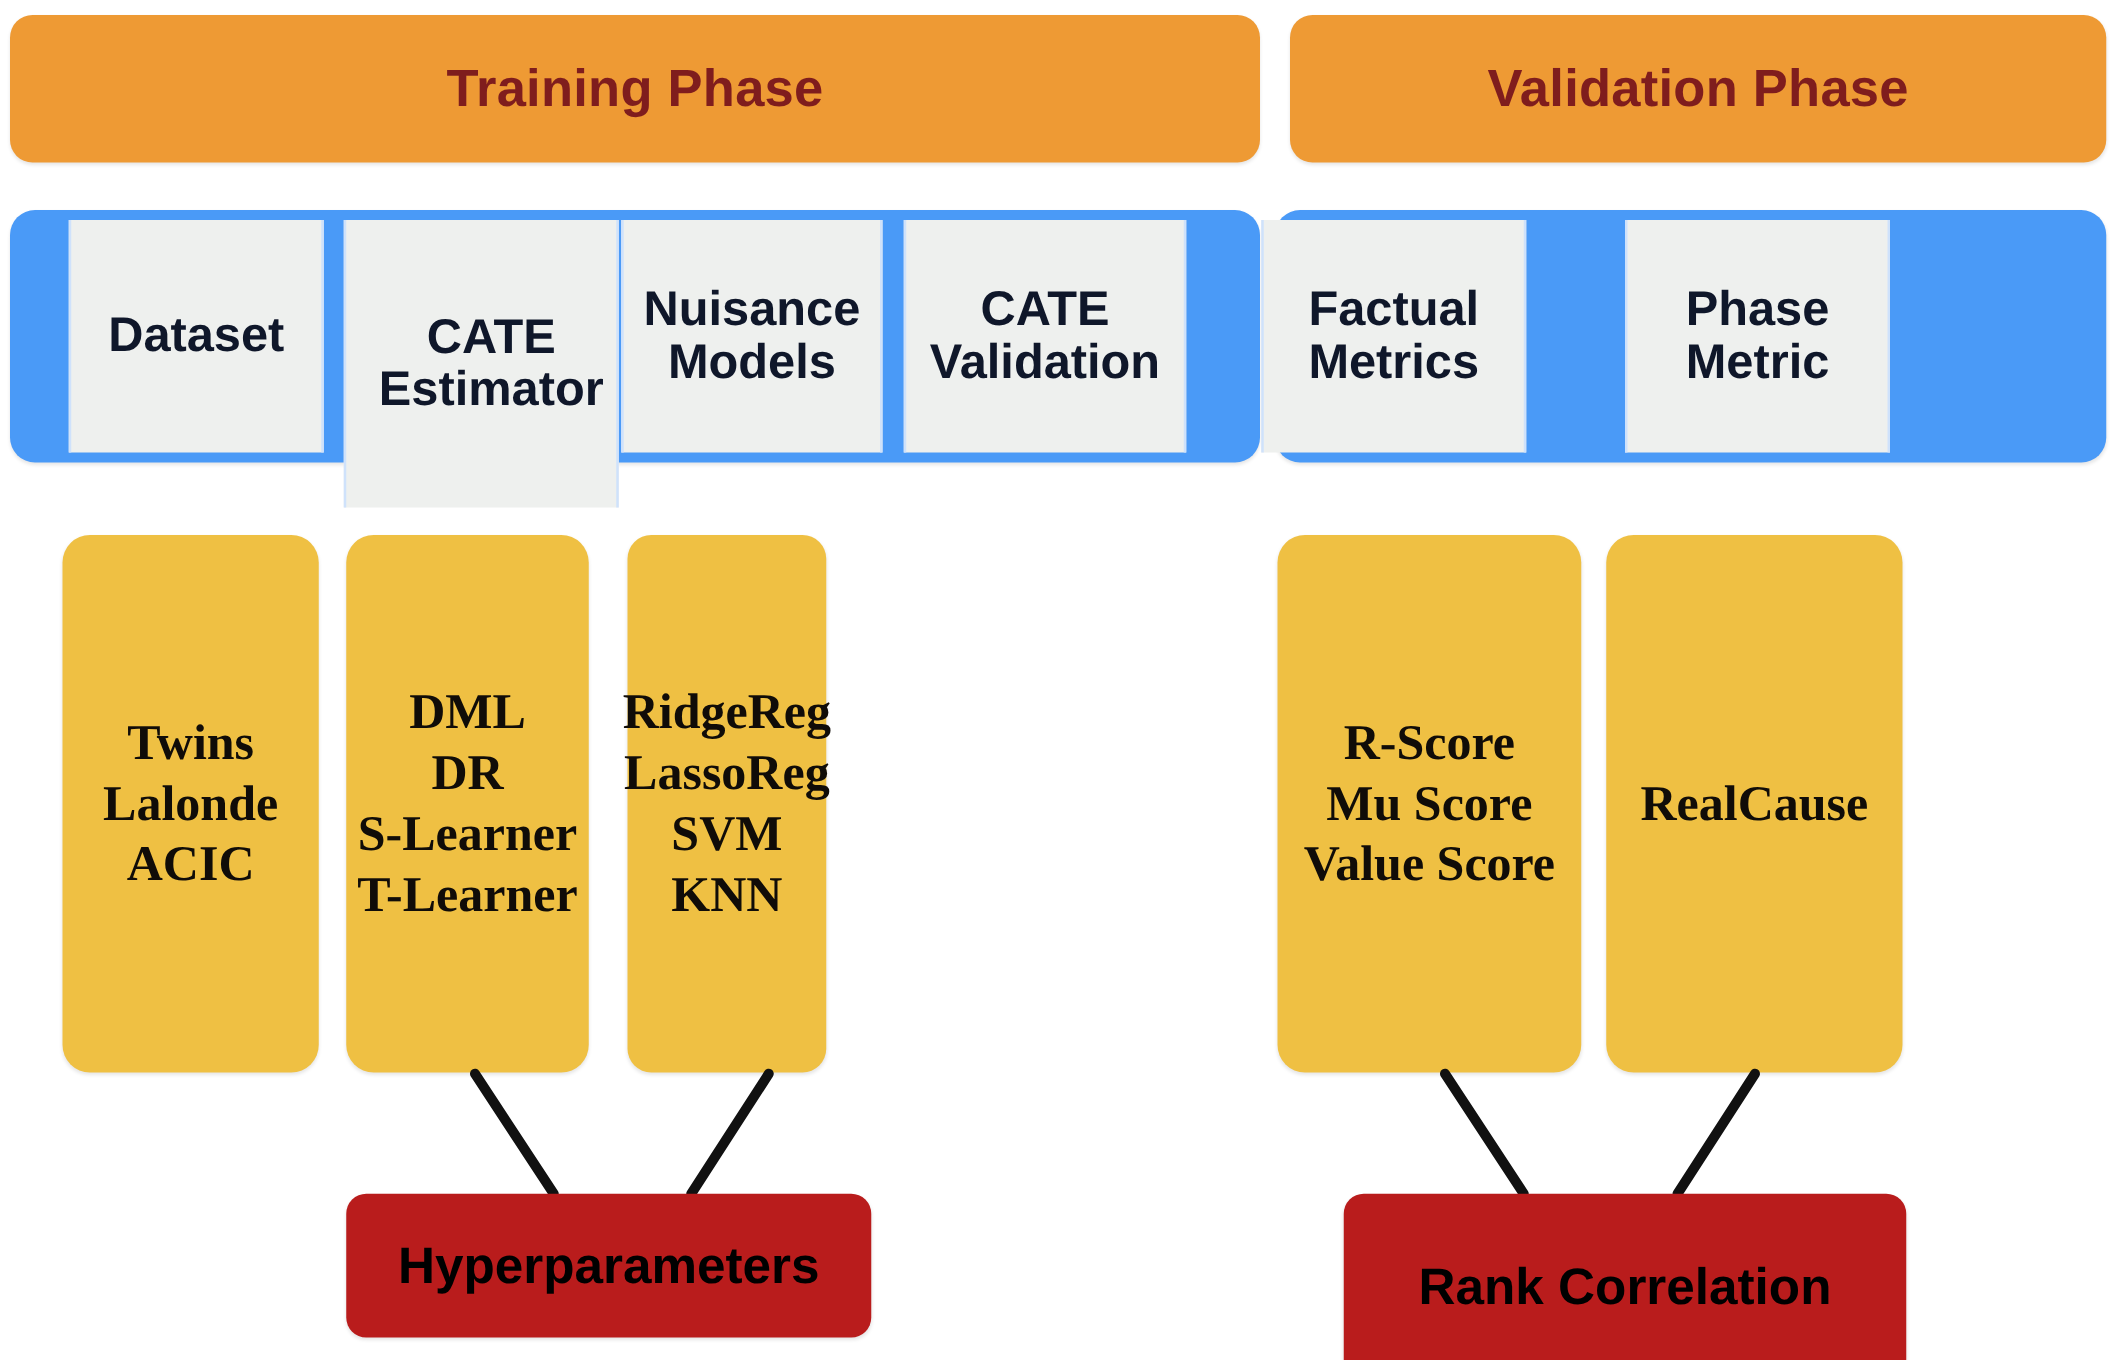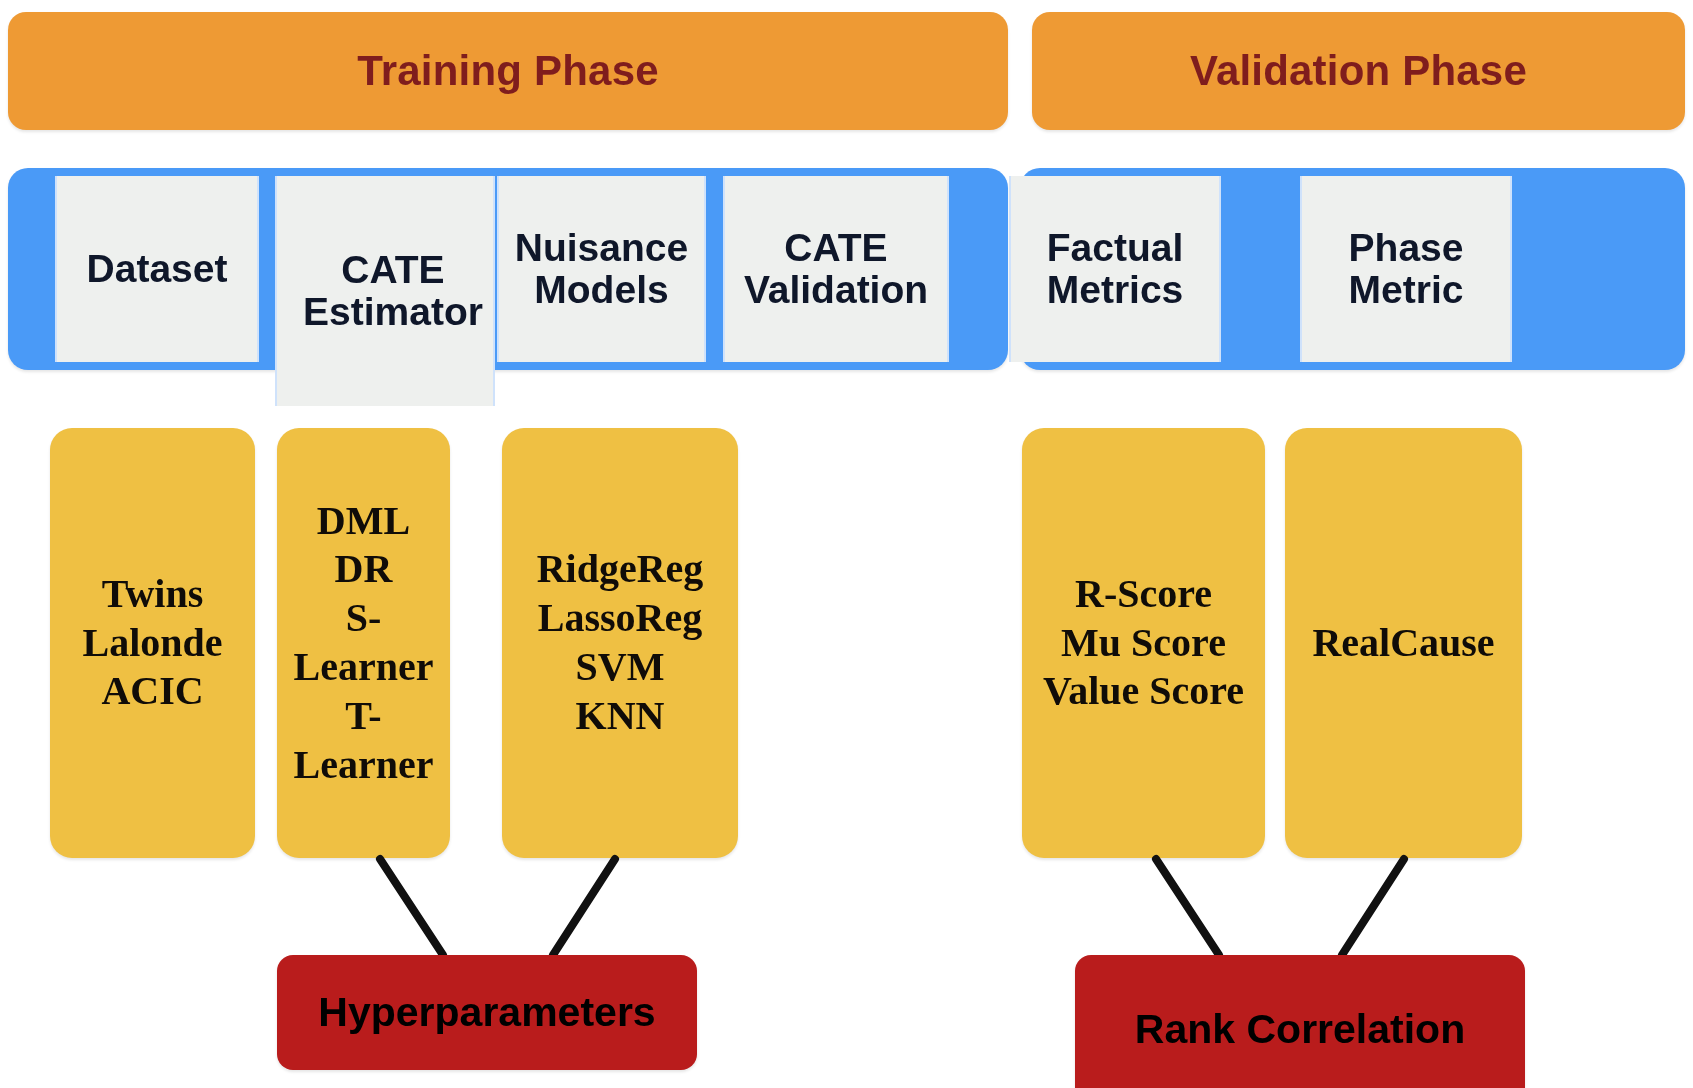--- a/index.html
+++ b/index.html
@@ -153,27 +153,27 @@
   <div class="stage-box" style="left:1300px; top:176px; width:208px; height:186px;">
     <span class="stage-label">Phase
 Metric</span>
   </div>
 
   <div class="content-card" style="left:50px; top:428px; width:205px; height:430px;">
     <span class="card-list">Twins
 Lalonde
 ACIC</span>
   </div>
-  <div class="content-card" style="left:277px; top:428px; width:173px; height:430px;">
+  <div class="content-card" style="left:277px; top:428px; width:194px; height:430px;">
     <span class="card-list">DML
 DR
 S-Learner
 T-Learner</span>
   </div>
-  <div class="content-card" style="left:502px; top:428px; width:236px; height:430px;">
+  <div class="content-card" style="left:502px; top:428px; width:159px; height:430px;border-radius:19px;">
     <span class="card-list">RidgeReg
 LassoReg
 SVM
 KNN</span>
   </div>
 
   <div class="content-card" style="left:1022px; top:428px; width:243px; height:430px;">
     <span class="card-list">R-Score
 Mu Score
 Value Score</span>

